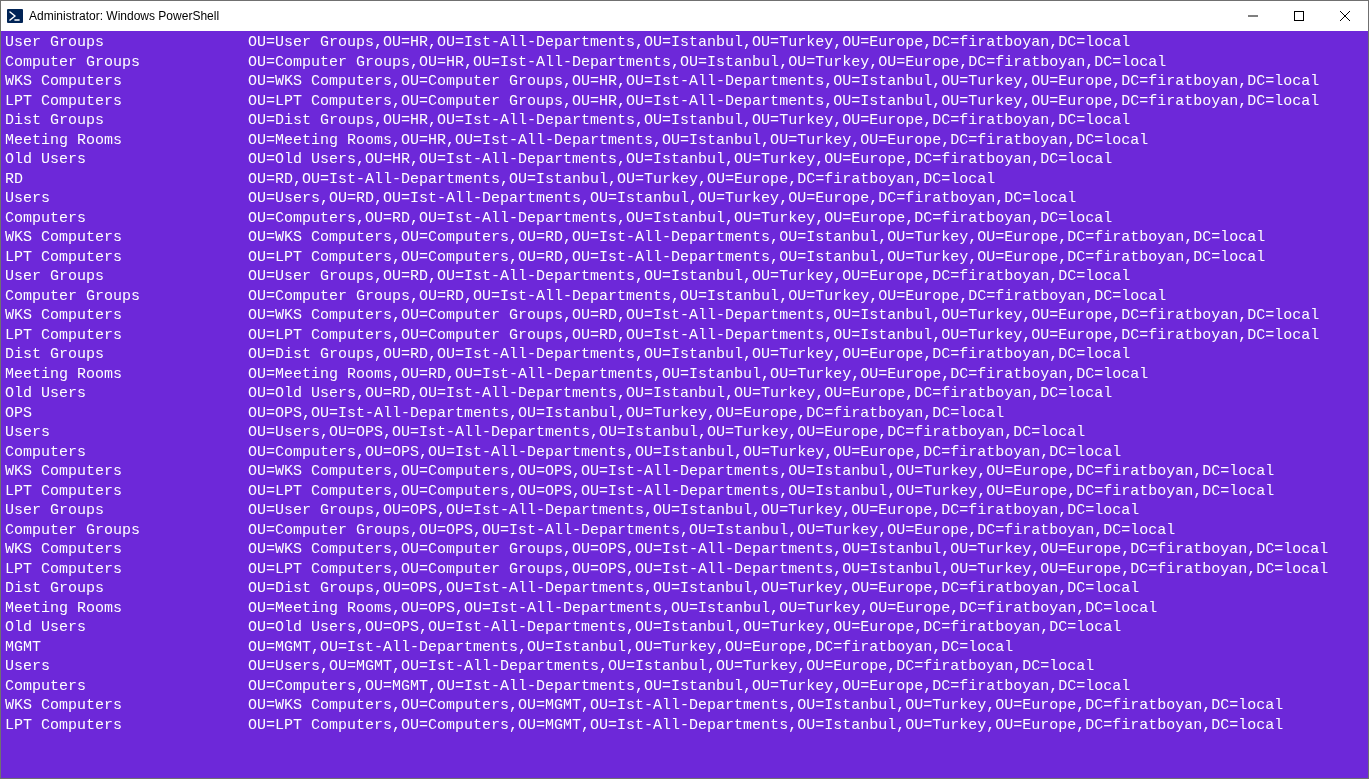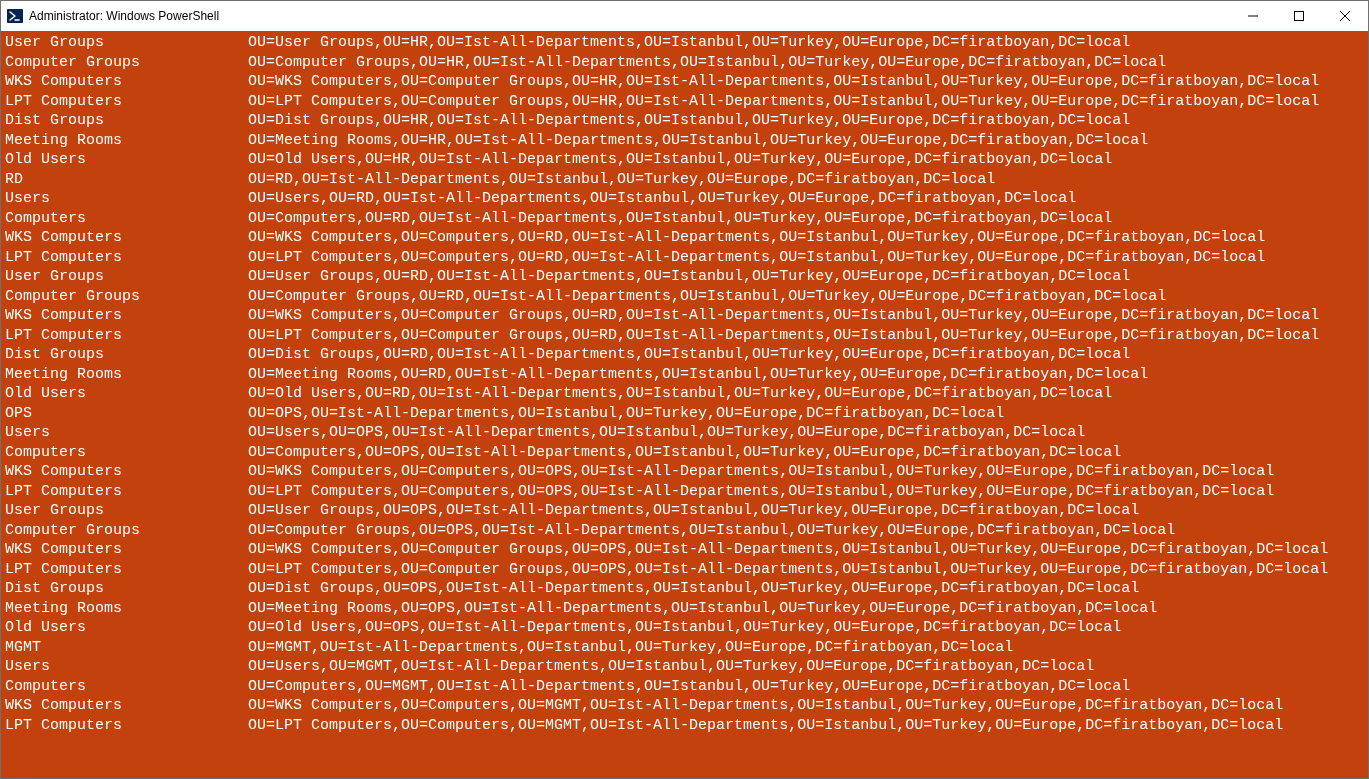--- a/index.html
+++ b/index.html
@@ -54,21 +54,21 @@
     width: 46px;
     height: 100%;
     display: flex;
     align-items: center;
     justify-content: center;
     color: #000000;
   }
   .win-btn svg { display:block; }
   .console {
     flex: 1 1 auto;
-    background: #c2410c;
+    background: #6d28d9;
     color: #ffffff;
     font-family: Consolas, "Courier New", monospace;
     font-size: 15px;
     line-height: 19.5px;
     white-space: pre;
     overflow: hidden;
     padding: 2px 4px 0 4px;
   }
   .row { display:block; }
 </style>

